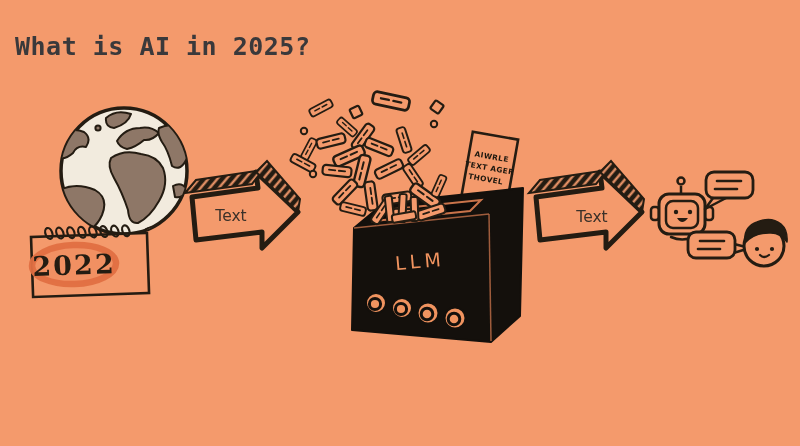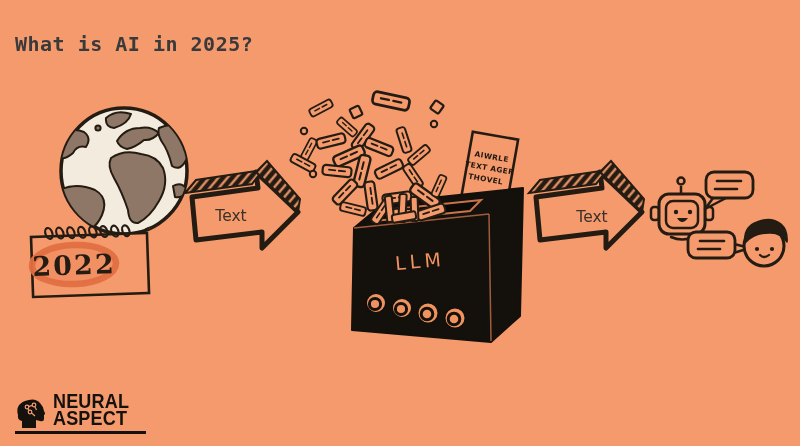--- a/index.html
+++ b/index.html
@@ -3,21 +3,21 @@
 <meta charset="utf-8">
 <style>
   html,body{margin:0;padding:0;background:#333;}
   .stage{
     position:relative;width:800px;height:446px;overflow:hidden;
     background:#F49A6C;font-family:"DejaVu Sans",sans-serif;
   }
   .title{
     position:absolute;left:15px;top:32px;
     font-family:"DejaVu Sans Mono",monospace;font-weight:700;
-    font-size:20px;letter-spacing:.5px;color:#3A393B;white-space:nowrap;
+    font-size:25px;letter-spacing:.5px;color:#3A393B;white-space:nowrap;
   }
   svg.scene{position:absolute;left:0;top:0;}
   .logo{position:absolute;left:14px;top:393px;width:180px;height:46px;}
   .logo-icon{position:absolute;left:0;top:4px;}
   .logo-text{
     position:absolute;left:39px;top:0;
     font-family:"Liberation Sans",sans-serif;font-weight:700;
     font-size:20px;line-height:17px;color:#15120E;
     transform:scaleX(.9);transform-origin:left top;letter-spacing:.2px;
   }
@@ -202,33 +202,14 @@
       <g>
         <circle cx="764" cy="246" r="20" fill="#F49A6C" stroke="#241C12" stroke-width="3"></circle>
         <path d="M 745,243 Q 743,227 757,222 Q 771,216 781,224 Q 788,230 787,242 Q 780,232 769,233 Q 754,233 745,243 Z" fill="#241C12" stroke="#241C12" stroke-width="1.5" stroke-linejoin="round"></path>
         <circle cx="757" cy="249" r="2.1" fill="#241C12"></circle>
         <circle cx="772" cy="249" r="2.1" fill="#241C12"></circle>
         <path d="M 760,255 Q 764,259 769,255" fill="none" stroke="#241C12" stroke-width="2.2" stroke-linecap="round"></path>
       </g>
     </g>
   </svg>
 
-  <div class="logo">
-    <svg class="logo-icon" width="36" height="32" viewBox="0 0 36 32">
-      <path d="M 8,31 L 8,24 Q 3,23 4,18 Q 1,8 11,4 Q 21,0 26,6 Q 29,9 30,14 Q 32,17 30,18 L 30,22 Q 30,25 26,24 L 22,23 L 22,31 Z" fill="#15120E"></path>
-      <g stroke="#F49A6C" stroke-width="1.2" fill="none">
-        <circle cx="13" cy="10" r="1.8"></circle>
-          <circle cx="20" cy="8" r="1.8"></circle>
-          <circle cx="16" cy="15" r="1.8"></circle>
-        <line x1="14.5" y1="9.6" x2="18.3" y2="8.4"></line>
-        <line x1="13.8" y1="11.6" x2="15.3" y2="13.5"></line>
-        <line x1="17.5" y1="16" x2="21" y2="19"></line>
-        <line x1="20.8" y1="9.6" x2="22.5" y2="13"></line>
-      </g>
-    </svg>
-    <div class="logo-text">
-      <div>NEURAL</div>
-      <div>ASPECT</div>
-    </div>
-    <div class="logo-underline"></div>
-  </div>
 
 </div>
 
 </body></html>

